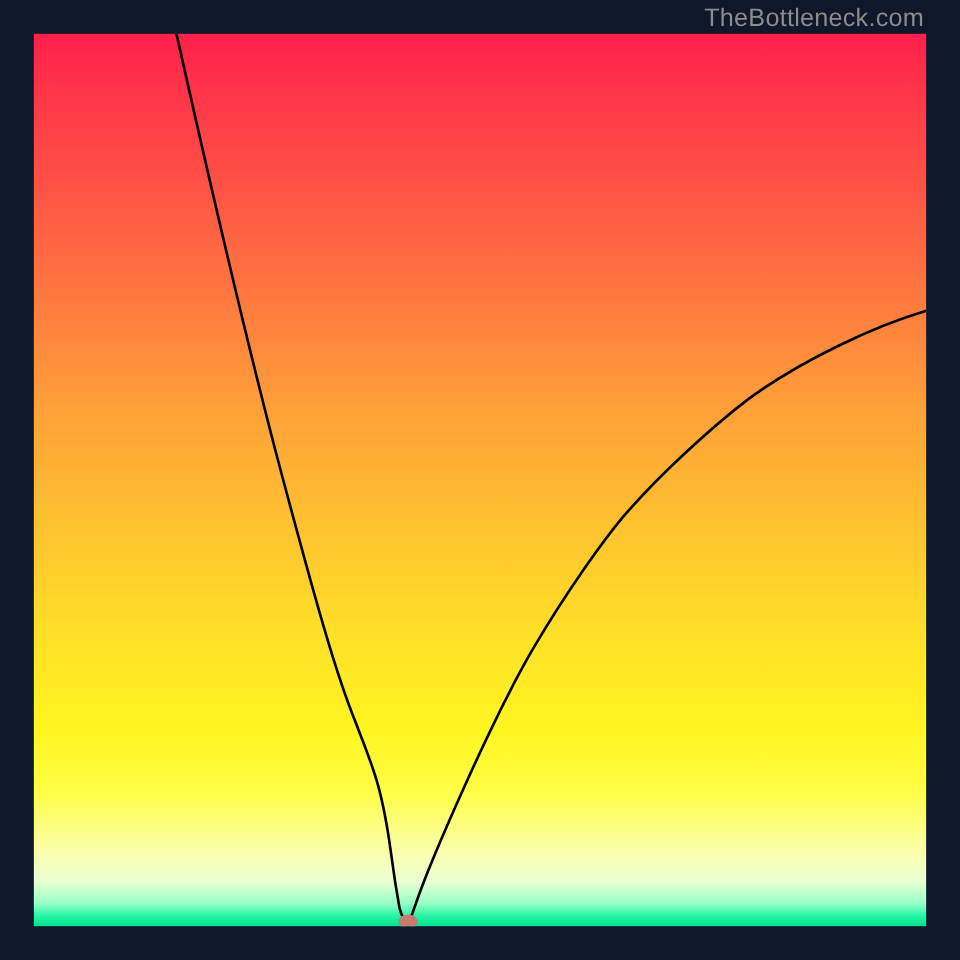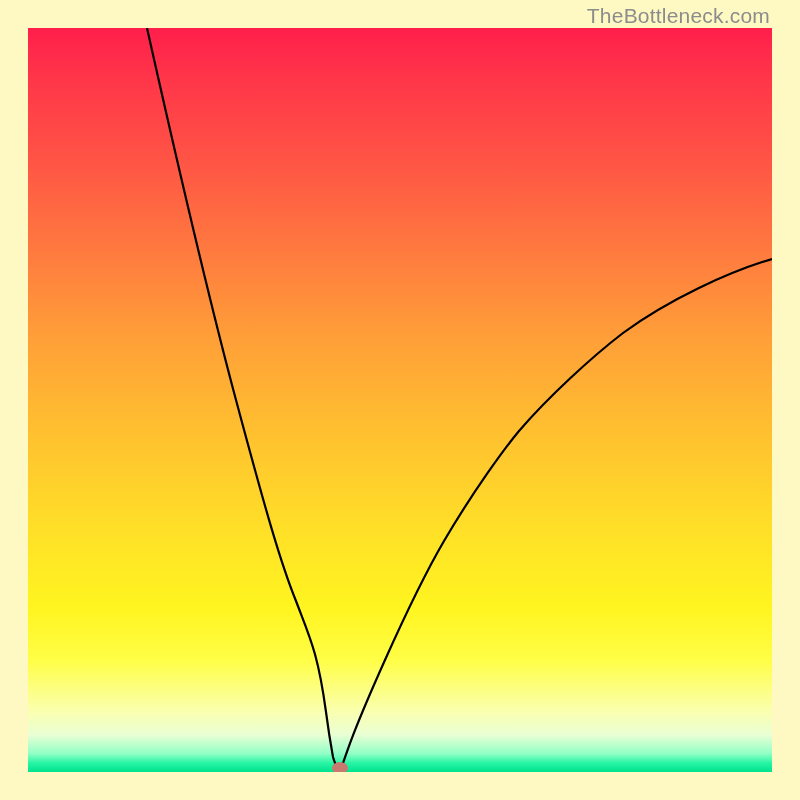--- a/index.html
+++ b/index.html
@@ -6,21 +6,21 @@
     margin: 0;
     padding: 0;
     width: 800px;
     height: 800px;
     overflow: hidden;
     font-family: Arial, Helvetica, sans-serif;
   }
   .frame {
     width: 800px;
     height: 800px;
-    background: #fef9c3;
+    background: #0f172a;
     position: relative;
   }
   .plot-area {
     position: absolute;
     left: 28px;
     top: 28px;
     width: 744px;
     height: 744px;
     overflow: hidden;
   }

